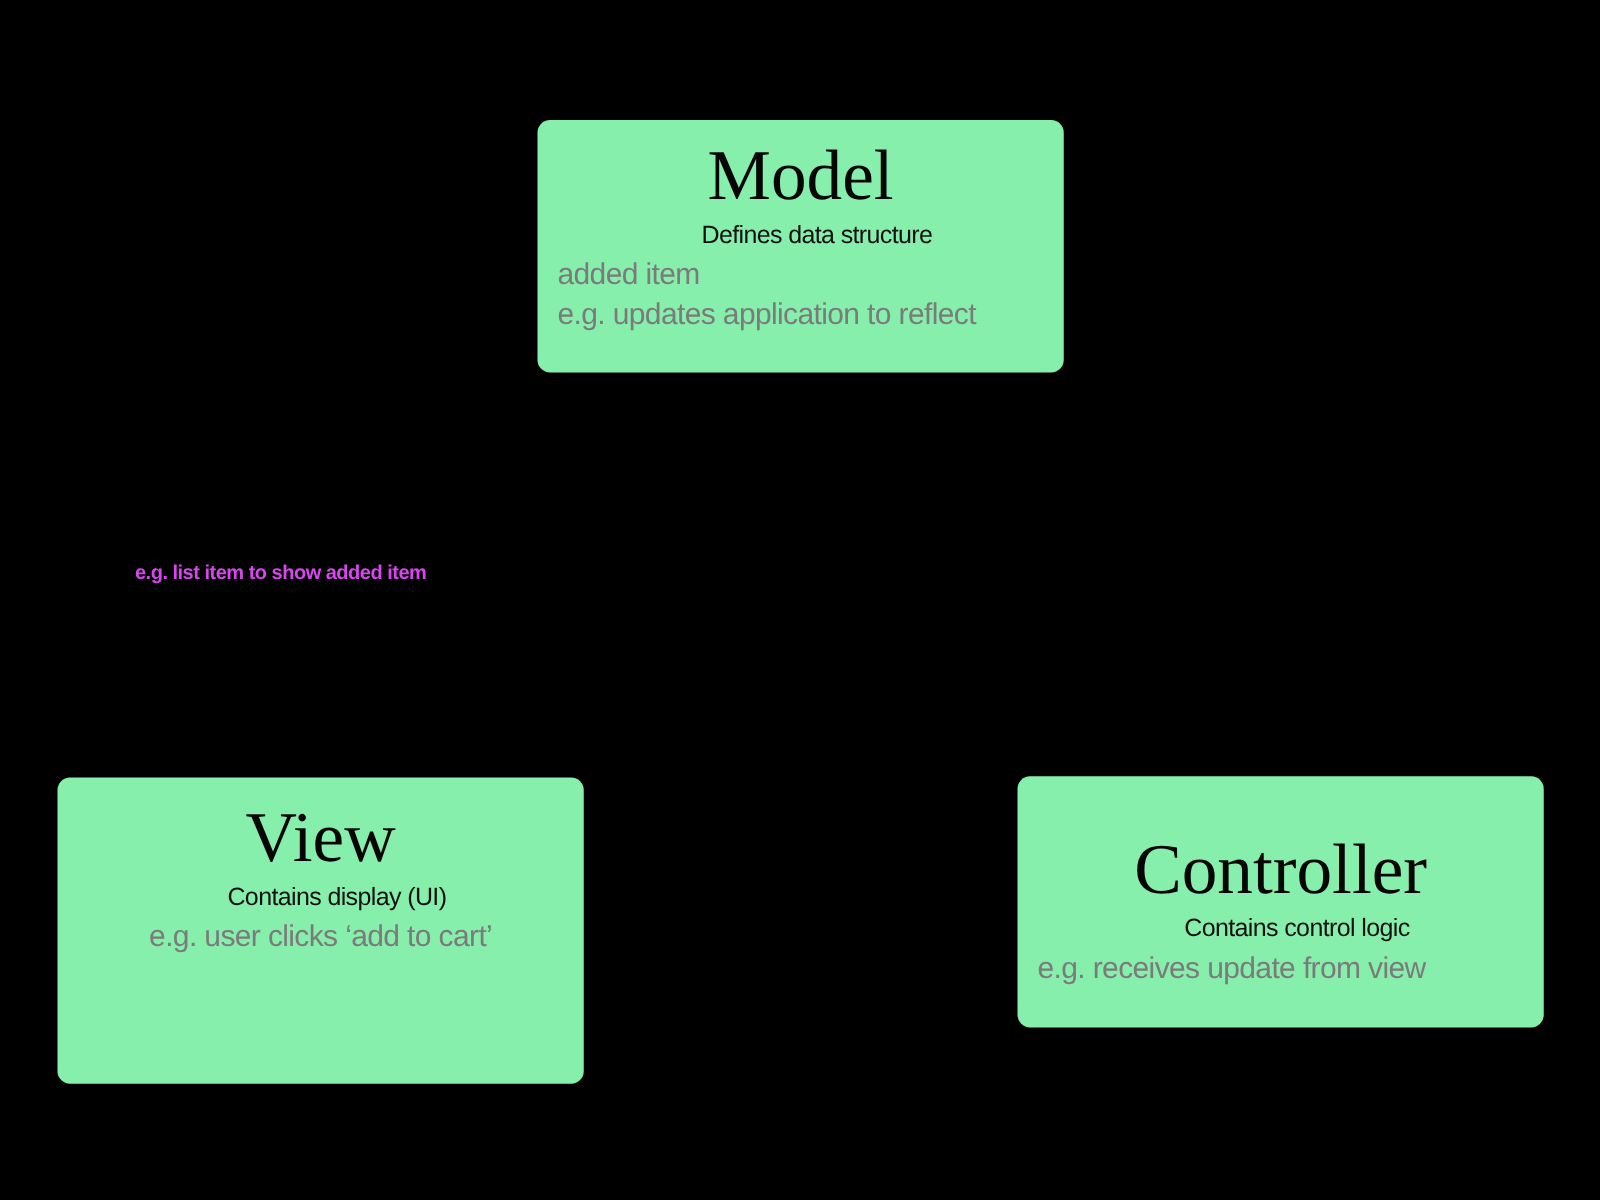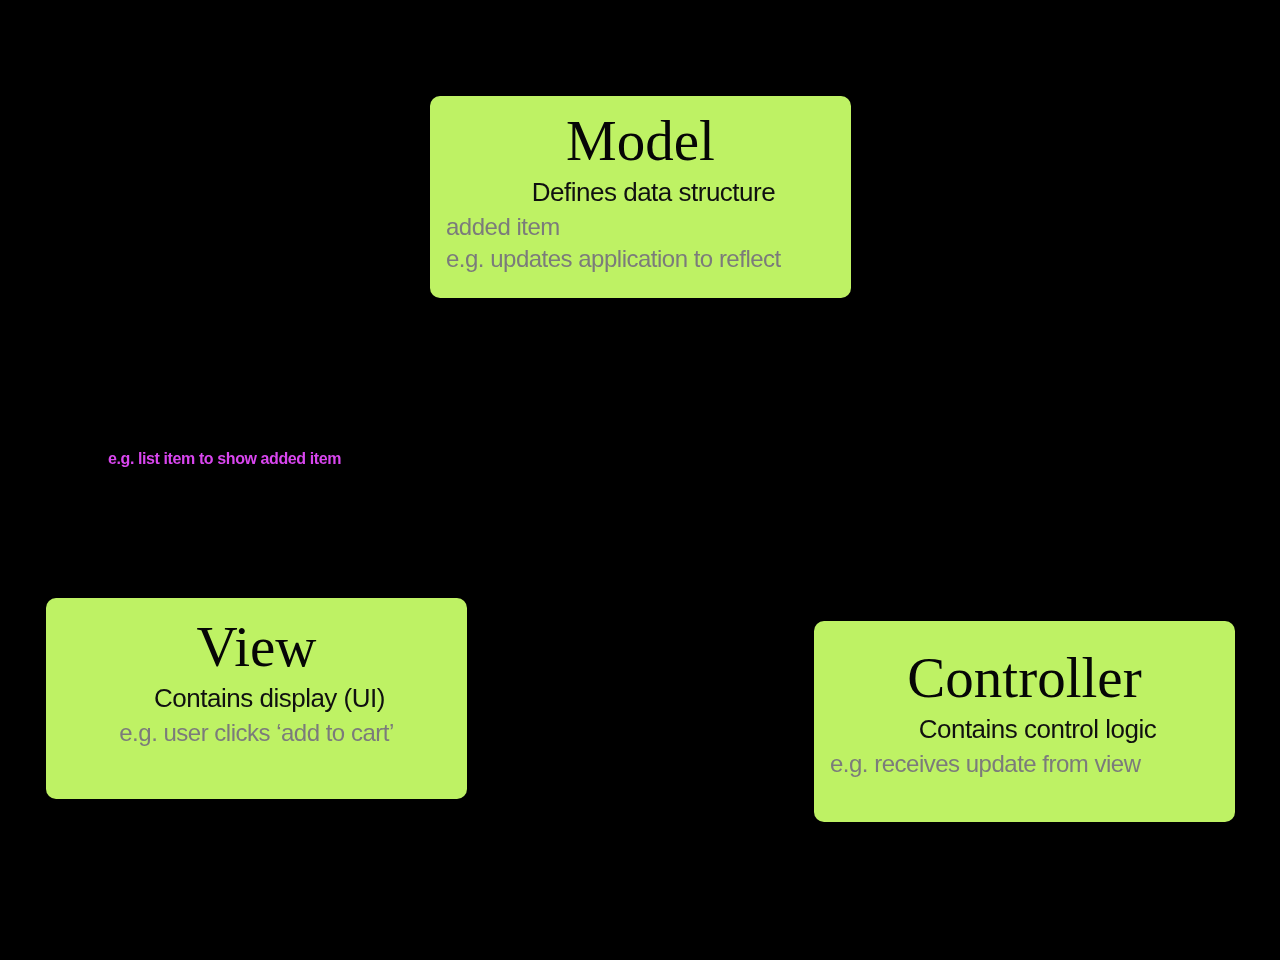--- a/index.html
+++ b/index.html
@@ -10,34 +10,34 @@
   #canvas {
     position: relative;
     width: 1280px;
     height: 960px;
     background: #000000;
     overflow: hidden;
     font-family: "Liberation Sans", sans-serif;
   }
   .box {
     position: absolute;
-    background: #bef264;
+    background: #86efac;
     border-radius: 10px;
     box-sizing: border-box;
     text-align: center;
   }
   .box-title {
     font-family: "Liberation Serif", serif;
     font-size: 57px;
     line-height: 1.15;
     color: #060606;
     white-space: nowrap;
   }
   .box-subtitle {
-    font-size: 26px;
+    font-size: 20px;
     line-height: 1.25;
     margin-top: 2px;
     color: #101010;
     letter-spacing: -0.5px;
     white-space: nowrap;
     margin-left: 26px;
   }
   .box-example {
     font-size: 24px;
     line-height: 1.35;
@@ -47,22 +47,22 @@
   }
   .box-example .ex-line {
     white-space: nowrap;
   }
   .align-left {
     text-align: left;
     padding-left: 16px;
     padding-right: 6px;
   }
   #model-box      { left: 430px; top: 96px;  width: 421px; height: 202px; padding-top: 12px; }
-  #view-box       { left: 46px;  top: 598px; width: 421px; height: 201px; padding-top: 16px; }
-  #controller-box { left: 814px; top: 621px; width: 421px; height: 201px; padding-top: 24px; }
+  #view-box       { left: 46px;  top: 622px; width: 421px; height: 245px; padding-top: 16px; }
+  #controller-box { left: 814px; top: 621px; width: 421px; height: 201px; padding-top: 42px; }
   #floating-note {
     position: absolute;
     left: 108px;
     top: 450px;
     font-size: 16px;
     font-weight: bold;
     letter-spacing: -0.4px;
     color: #d946ef;
     white-space: nowrap;
   }

